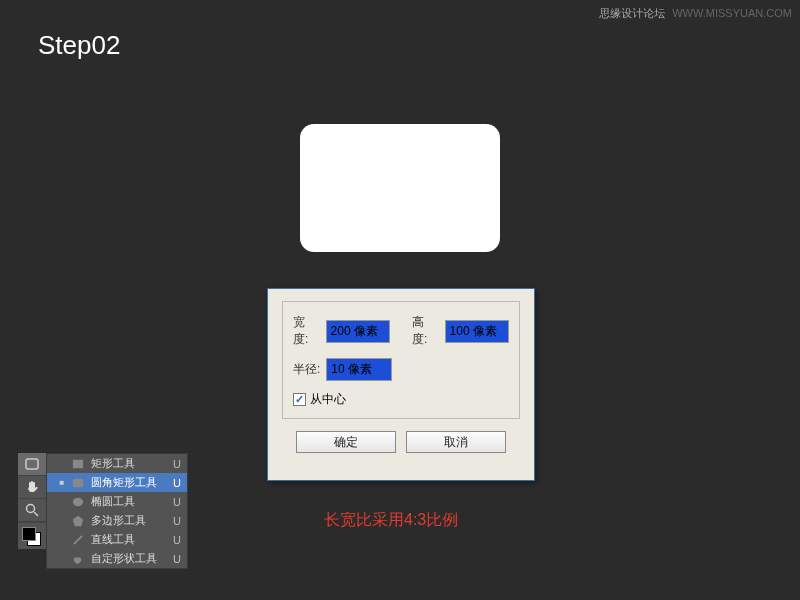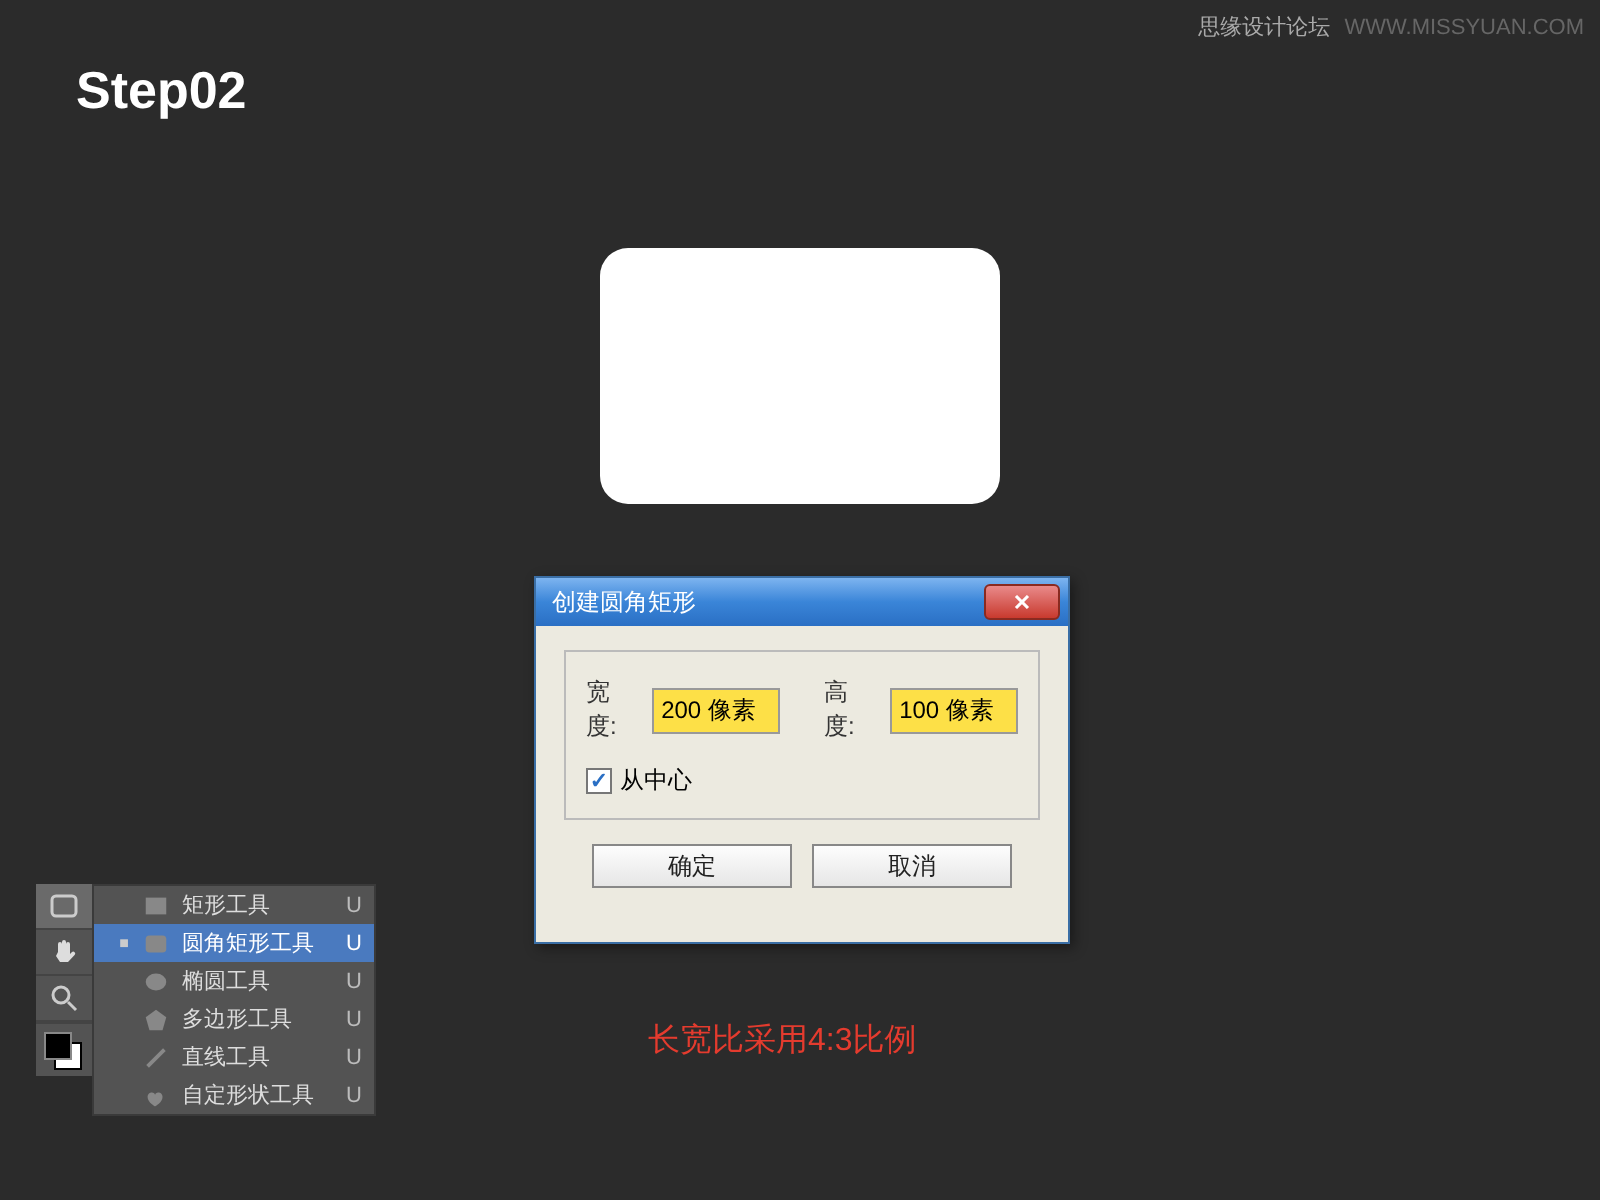--- a/index.html
+++ b/index.html
@@ -1,35 +1,35 @@
 <!DOCTYPE html>
 <html><head>
 <meta charset="utf-8">
 <style>
 *{margin:0;padding:0;box-sizing:border-box;font-family:"Microsoft YaHei",Arial,sans-serif}
 body{background:#2b2b2b;width:800px;height:600px;position:relative;overflow:hidden}
-.step-title{position:absolute;top:30px;left:38px;color:#fff;font-size:26px;font-weight:700}
+.step-title{position:absolute;top:30px;left:38px;color:#fff;font-size:26px;font-weight:400}
 .watermark{position:absolute;top:6px;right:8px;color:#777;font-size:11px}
 .watermark span{color:#aaa}
 .rounded-rect{position:absolute;top:124px;left:300px;width:200px;height:128px;background:#fff;border-radius:14px}
 .dialog{position:absolute;top:288px;left:267px;width:268px;background:#eceae0;border:1px solid #3a6ea5;box-shadow:2px 2px 6px rgba(0,0,0,.4)}
 .titlebar{height:24px;background:linear-gradient(to bottom,#7db4f0 0%,#3a85d8 50%,#2a6fc4 100%);display:flex;align-items:center;justify-content:space-between;padding:0 4px 0 8px}
 .titlebar-text{color:#fff;font-size:12px}
 .close-btn{width:38px;height:18px;background:linear-gradient(to bottom,#e98a8a,#c83a2e);border:1px solid #8a2a20;border-radius:3px;display:flex;align-items:center;justify-content:center;color:#fff;font-size:11px;font-weight:bold}
 .dialog-body{padding:12px 14px 27px;background:#eceae0}
 .inner-panel{border:1px solid #bbb;padding:12px 10px 10px;background:#eceae0}
 .row{display:flex;align-items:center;gap:6px;margin-bottom:10px;font-size:12px}
 .row label{color:#333}
-.row .inp{background:#fde047;border:1px solid #999;padding:2px 4px;font-size:12px;width:66px}
+.row .inp{background:#1d4ed8;border:1px solid #999;padding:2px 4px;font-size:12px;width:66px}
 .chk-row{display:flex;align-items:center;gap:4px;font-size:12px;margin-top:2px}
 .chk{width:13px;height:13px;background:#fff;border:1px solid #777;display:inline-flex;align-items:center;justify-content:center;color:#2a6fc4;font-size:11px;font-weight:bold}
 .btn-row{display:flex;gap:10px;justify-content:center;margin-top:12px}
 .dlg-btn{width:100px;height:22px;background:linear-gradient(to bottom,#fdfdfd,#e6e6e6);border:1px solid #888;font-size:12px;display:flex;align-items:center;justify-content:center;color:#222}
 .red-note{position:absolute;top:510px;left:324px;color:#e43b2e;font-size:16px}
-.tool-panel{position:absolute;top:442px;left:18px;display:flex}
+.tool-panel{position:absolute;top:453px;left:18px;display:flex}
 .tool-col{background:#535353;width:28px}
 .tool-col .cell{height:23px;display:flex;align-items:center;justify-content:center;border-bottom:1px solid #444}
 .tool-col .cell svg{width:16px;height:16px}
 .swatch{background:#535353;padding:4px 4px 2px;border-top:1px solid #444}
 .swatch-box{position:relative;width:20px;height:20px}
 .sw-b{position:absolute;top:5px;left:5px;width:14px;height:14px;background:#fff;border:1px solid #000}
 .sw-f{position:absolute;top:0;left:0;width:14px;height:14px;background:#000;border:1px solid #888}
 .tool-list{background:#535353;border:1px solid #3a3a3a}
 .tool-list .trow{display:flex;align-items:center;height:19px;padding:0 6px 0 12px;gap:6px;font-size:11px;color:#ddd;white-space:nowrap}
 .tool-list .trow.sel{background:#4a7abf;color:#fff}
@@ -45,33 +45,31 @@
 <div class="step-title">Step02</div>
 
 <div class="watermark">
   <span>思缘设计论坛</span>
   <span style="color:#666;margin-left:4px">WWW.MISSYUAN.COM</span>
 </div>
 
 <div class="rounded-rect"></div>
 
 <div class="dialog">
-  <div class="titlebar">
-    <span class="titlebar-text">创建圆角矩形</span>
-    <div class="close-btn">
-      <span>✕</span>
-    </div>
-  </div>
   <div class="dialog-body">
     <div class="inner-panel">
       <div class="row">
         <label>宽度:</label>
         <div class="inp">200 像素</div>
         <label style="margin-left:16px">高度:</label>
         <div class="inp">100 像素</div>
+      </div>
+      <div class="row">
+        <label>半径:</label>
+        <div class="inp">10 像素</div>
       </div>
       <div class="chk-row">
         <div class="chk">
           <span>✓</span>
         </div>
         <label>从中心</label>
       </div>
     </div>
     <div class="btn-row">
       <div class="dlg-btn">确定</div>

